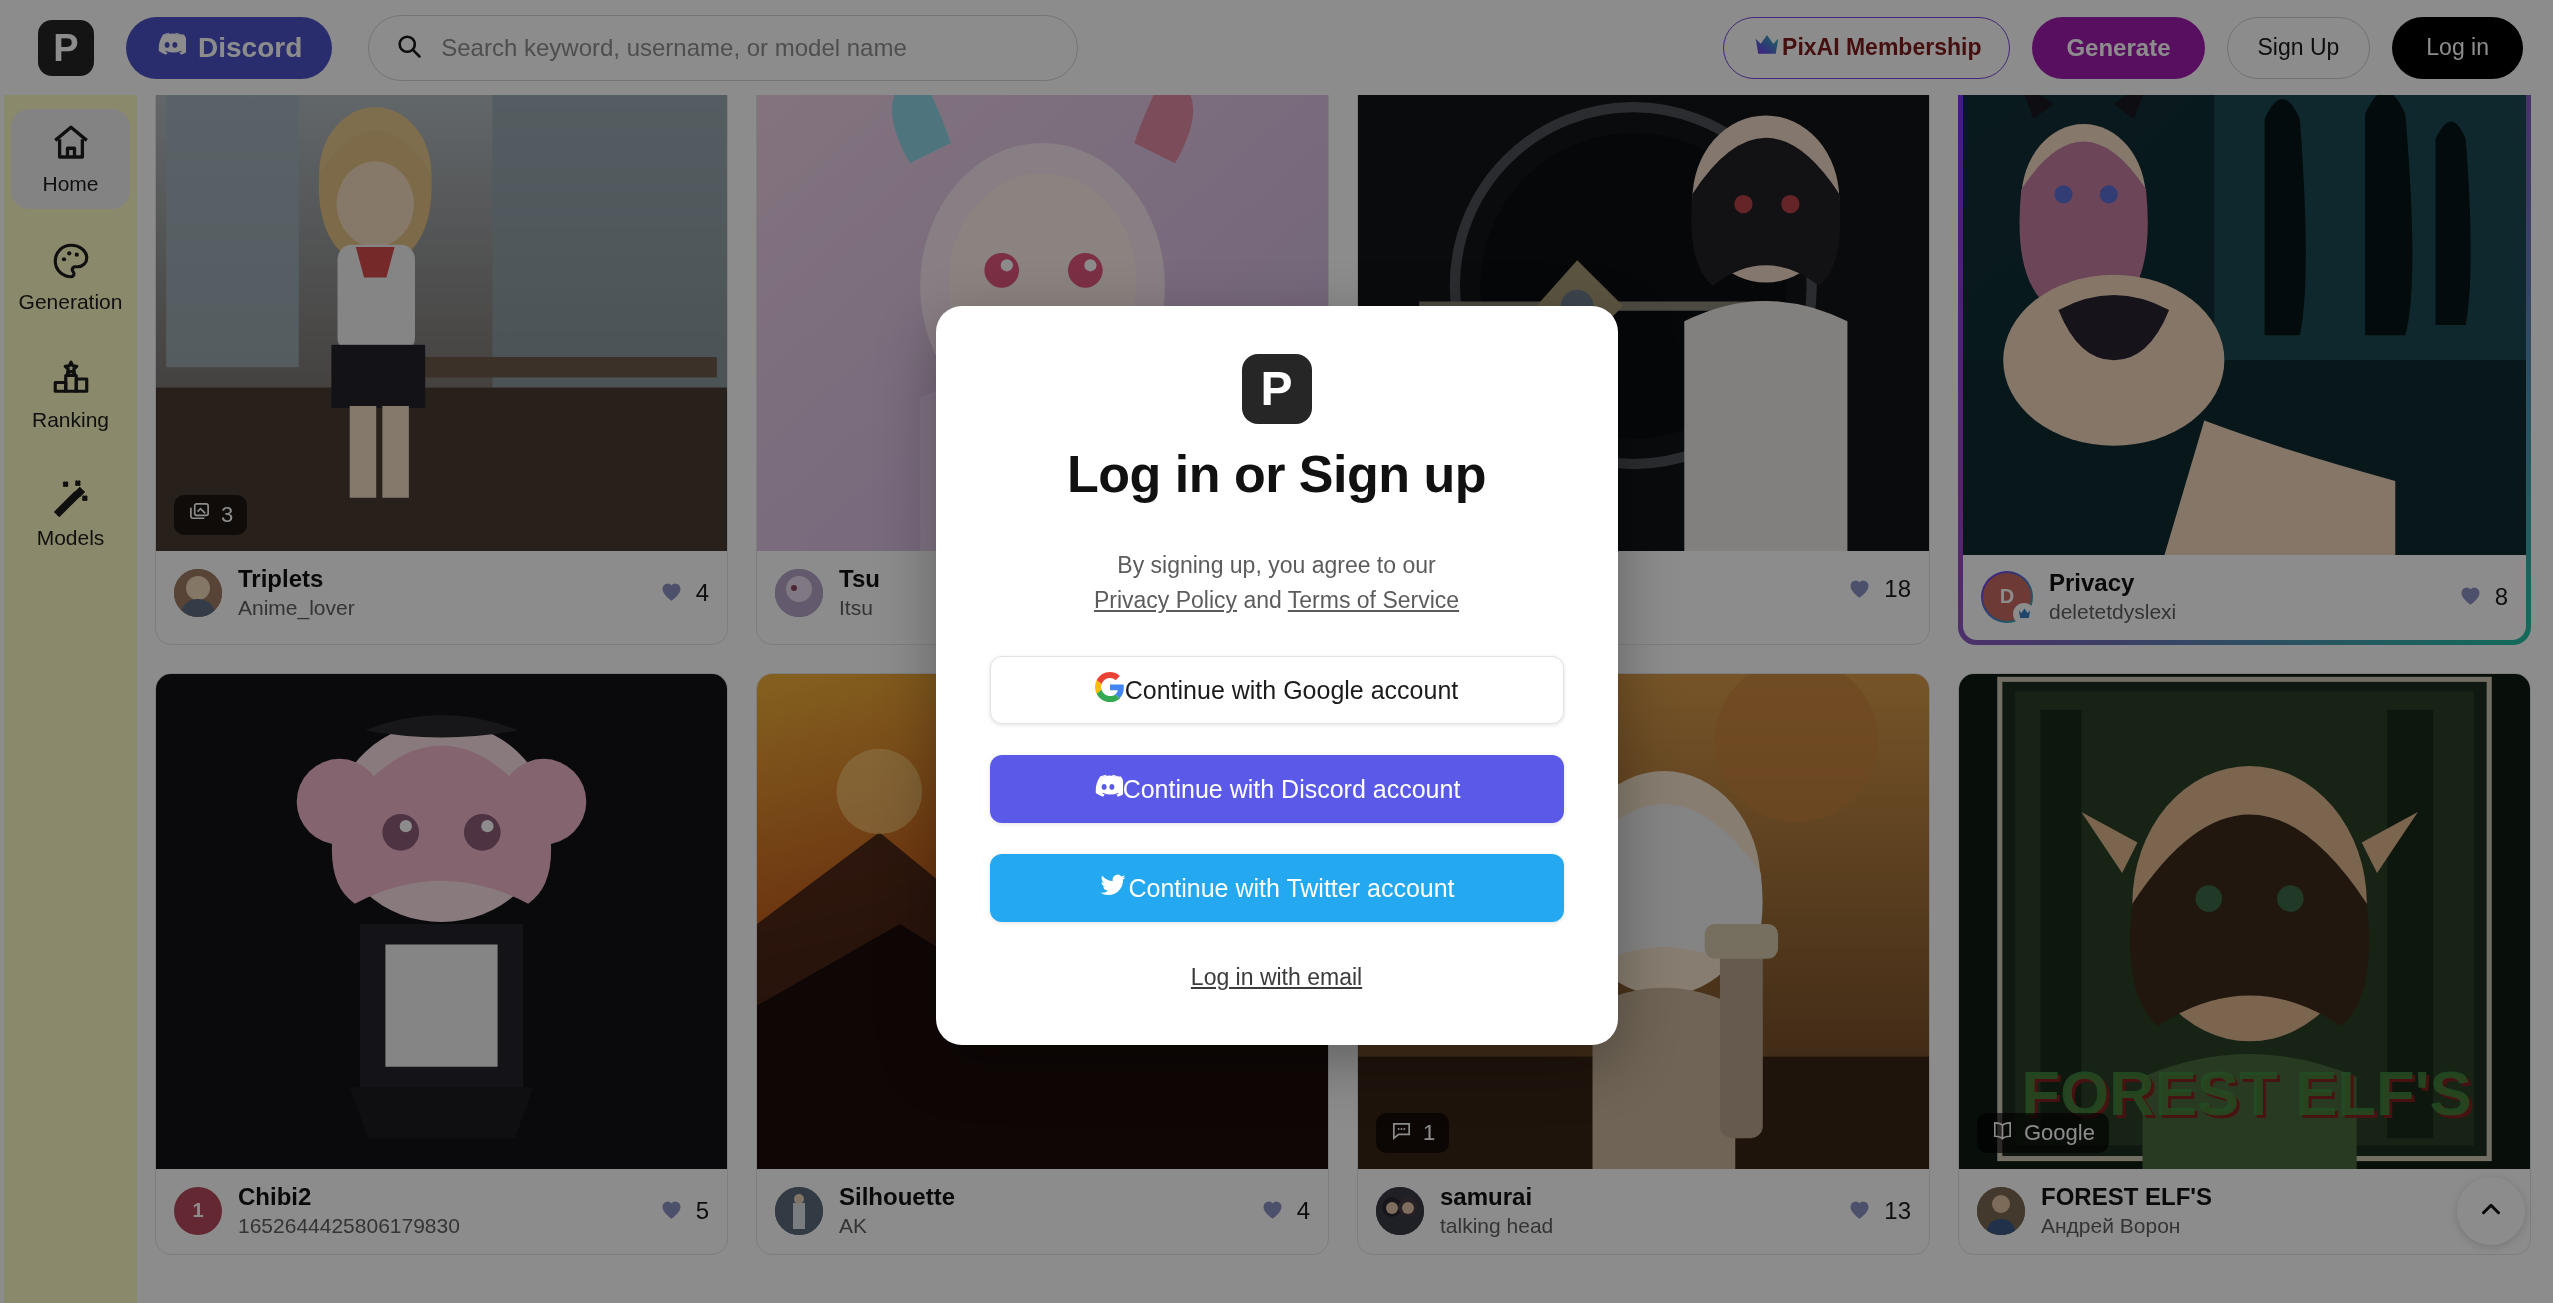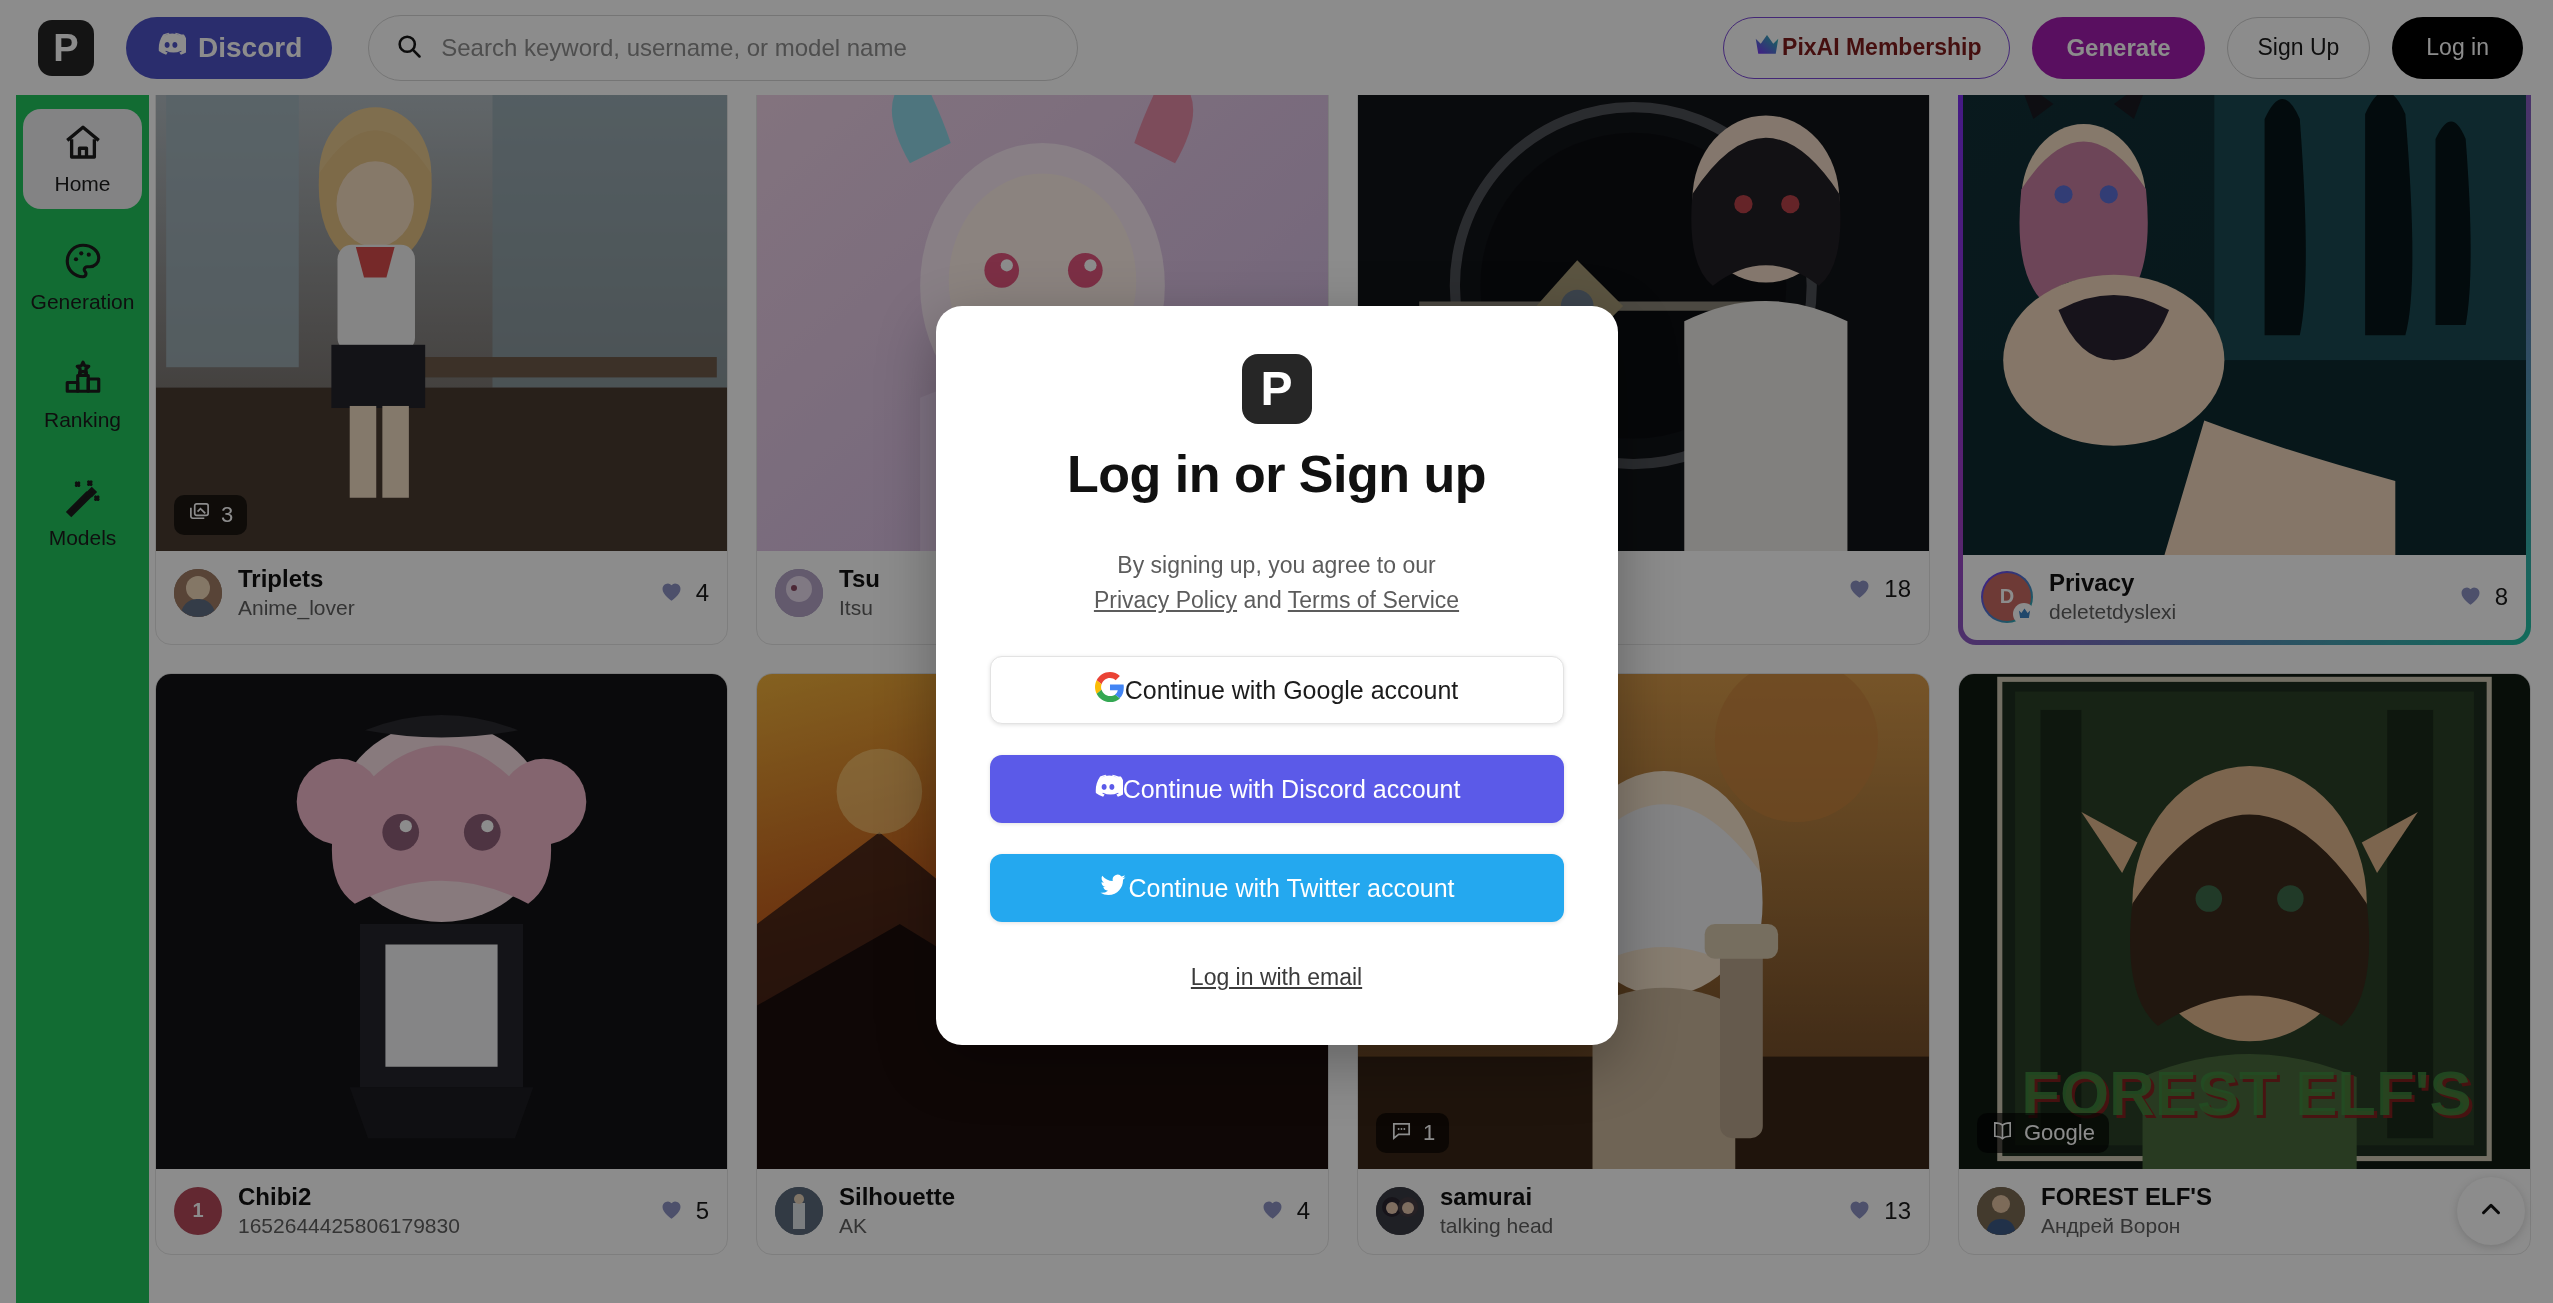--- a/index.html
+++ b/index.html
@@ -61,22 +61,22 @@
     height: 62px; border-radius: 31px; border: 1px solid #d0d0d0;
     background: #fff; color: #1b1b1b; font-size: 23px; padding: 0 30px; cursor: pointer;
   }
   .btn-login {
     height: 62px; border-radius: 31px; border: none;
     background: #000000; color: #fff; font-size: 23px; padding: 0 34px; cursor: pointer;
   }
 
   
   .sidebar {
-    position: absolute; top: 95px; left: 16px; width: 133px; height: 1208px;
-    background: #22c55e; padding-top: 14px; z-index: 4;
+    position: absolute; top: 95px; left: 4px; width: 133px; height: 1208px;
+    background: #fef9c3; padding-top: 14px; z-index: 4;
   }
   .nav-item {
     width: 119px; margin: 0 auto 18px auto; height: 100px; border-radius: 18px;
     display: flex; flex-direction: column; align-items: center; justify-content: center;
     gap: 8px; cursor: pointer; color: #1c1c1c;
   }
   .nav-item.active { background: #efeff1; }
   .nav-label { font-size: 21px; }
   .nav-icon { width: 42px; height: 42px; display:block; }
 

